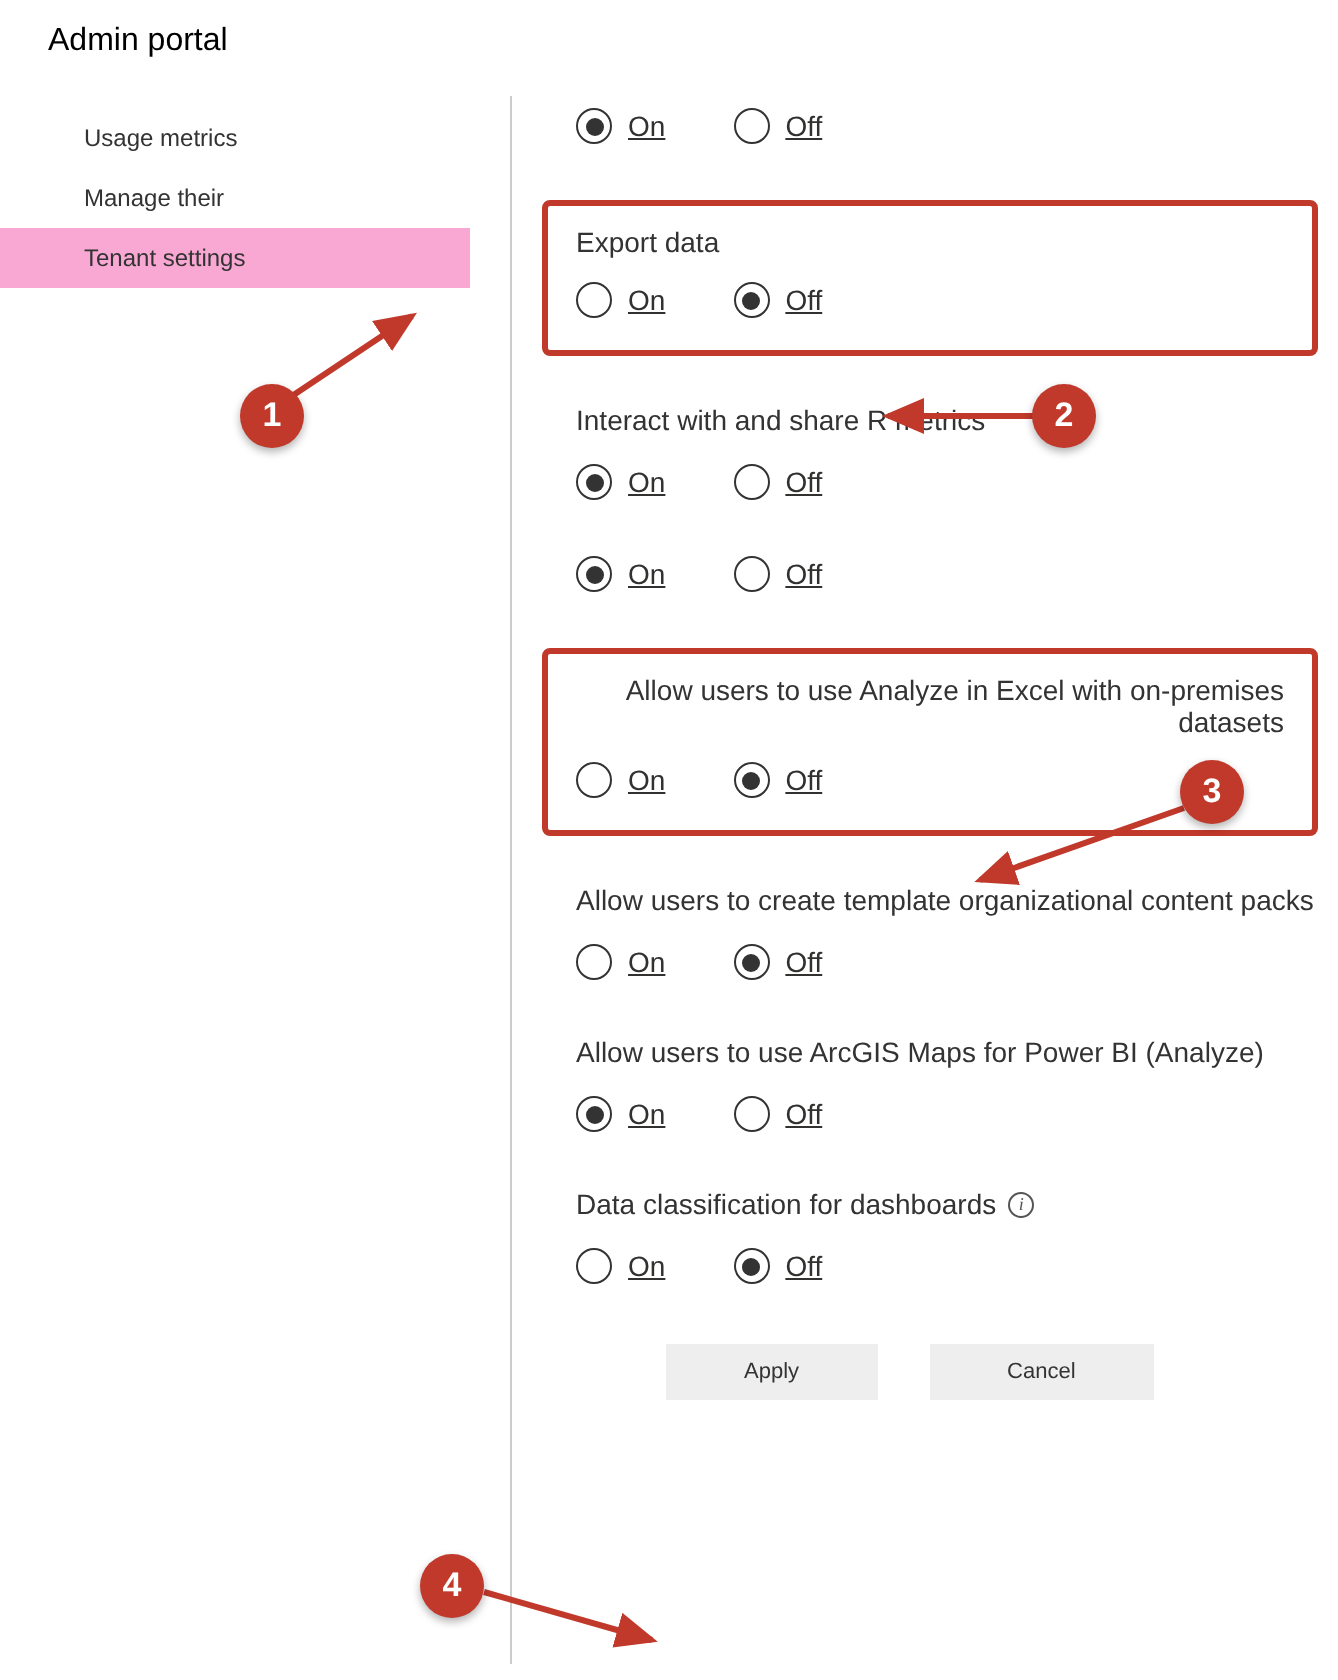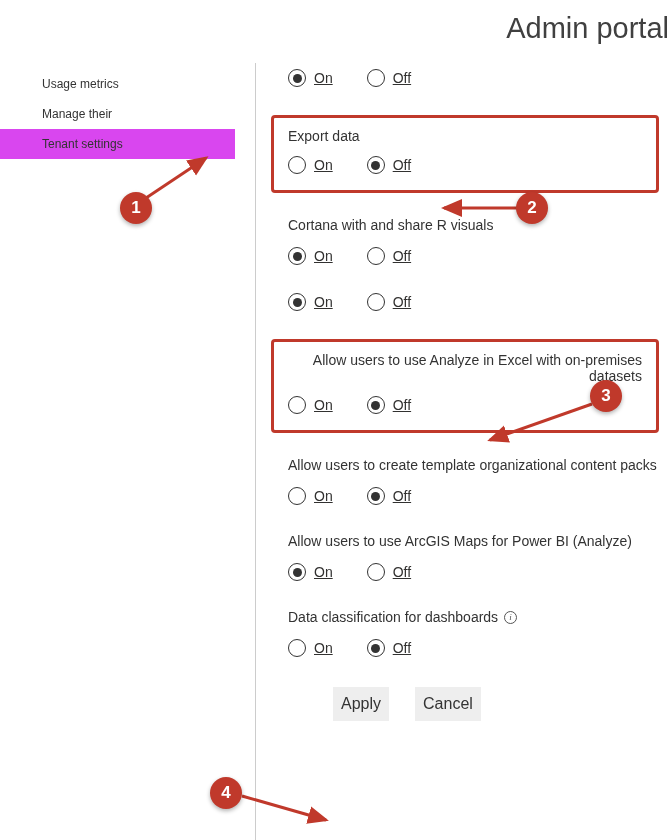--- a/index.html
+++ b/index.html
@@ -7,43 +7,42 @@
     font-family: "Segoe UI", -apple-system, sans-serif;
     font-size: 14px;
     color: #323130;
     width: 669px;
     height: 840px;
     background: #fff;
     position: relative;
     overflow: hidden;
   }
   .page-title {
-    font-size: 29px;
+    font-size: 16px;
     font-weight: 300;
-    color: #404040;
+    color: #000000;
     padding: 12px 0 18px 24px;
-    text-align: right;
   }
   .layout {
     display: flex;
     height: calc(100% - 56px);
   }
   .sidebar {
     width: 235px;
     flex-shrink: 0;
     padding-top: 6px;
   }
   .sidebar-item {
     padding: 8px 0 8px 42px;
     font-size: 12px;
     color: #333;
     cursor: pointer;
   }
   .sidebar-item.active {
-    background: #d946ef;
+    background: #f9a8d4;
   }
   .divider {
     width: 1px;
     background: #ccc;
     margin-left: 20px;
   }
   .content {
     flex: 1;
     padding: 6px 10px 0 32px;
     position: relative;
@@ -98,22 +97,22 @@
   .buttons {
     display: flex;
     gap: 26px;
     margin-top: 30px;
     margin-left: 45px;
   }
   .btn {
     border: none;
     background: #eee;
     color: #333;
-    font-size: 16px;
-    padding: 8px 8px;
+    font-size: 11px;
+    padding: 8px 39px;
     cursor: pointer;
     font-family: inherit;
   }
   .info-icon {
     width: 13px;
     height: 13px;
     border: 1px solid #555;
     border-radius: 50%;
     display: inline-flex;
     align-items: center;
@@ -182,21 +181,21 @@
           <span class="radio-label">On</span>
         </div>
         <div class="radio">
           <span class="radio-circle checked"></span>
           <span class="radio-label">Off</span>
         </div>
       </div>
     </div>
 
     <div class="setting">
-      <div class="setting-title">Cortana with and share R visuals</div>
+      <div class="setting-title">Interact with and share R metrics</div>
       <div class="radios">
         <div class="radio">
           <span class="radio-circle checked"></span>
           <span class="radio-label">On</span>
         </div>
         <div class="radio">
           <span class="radio-circle"></span>
           <span class="radio-label">Off</span>
         </div>
       </div>

